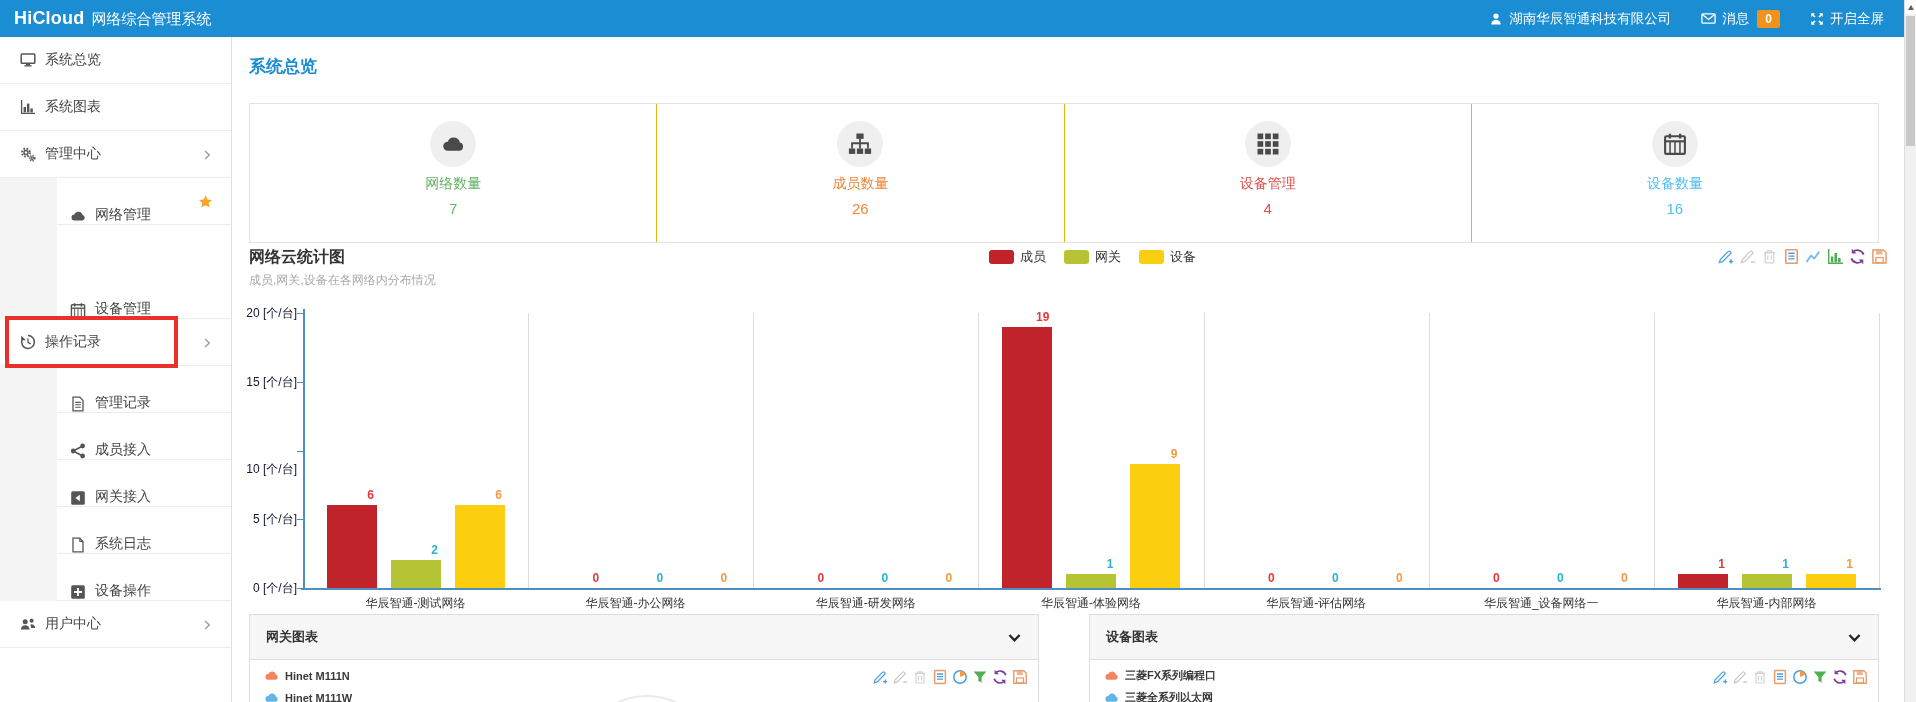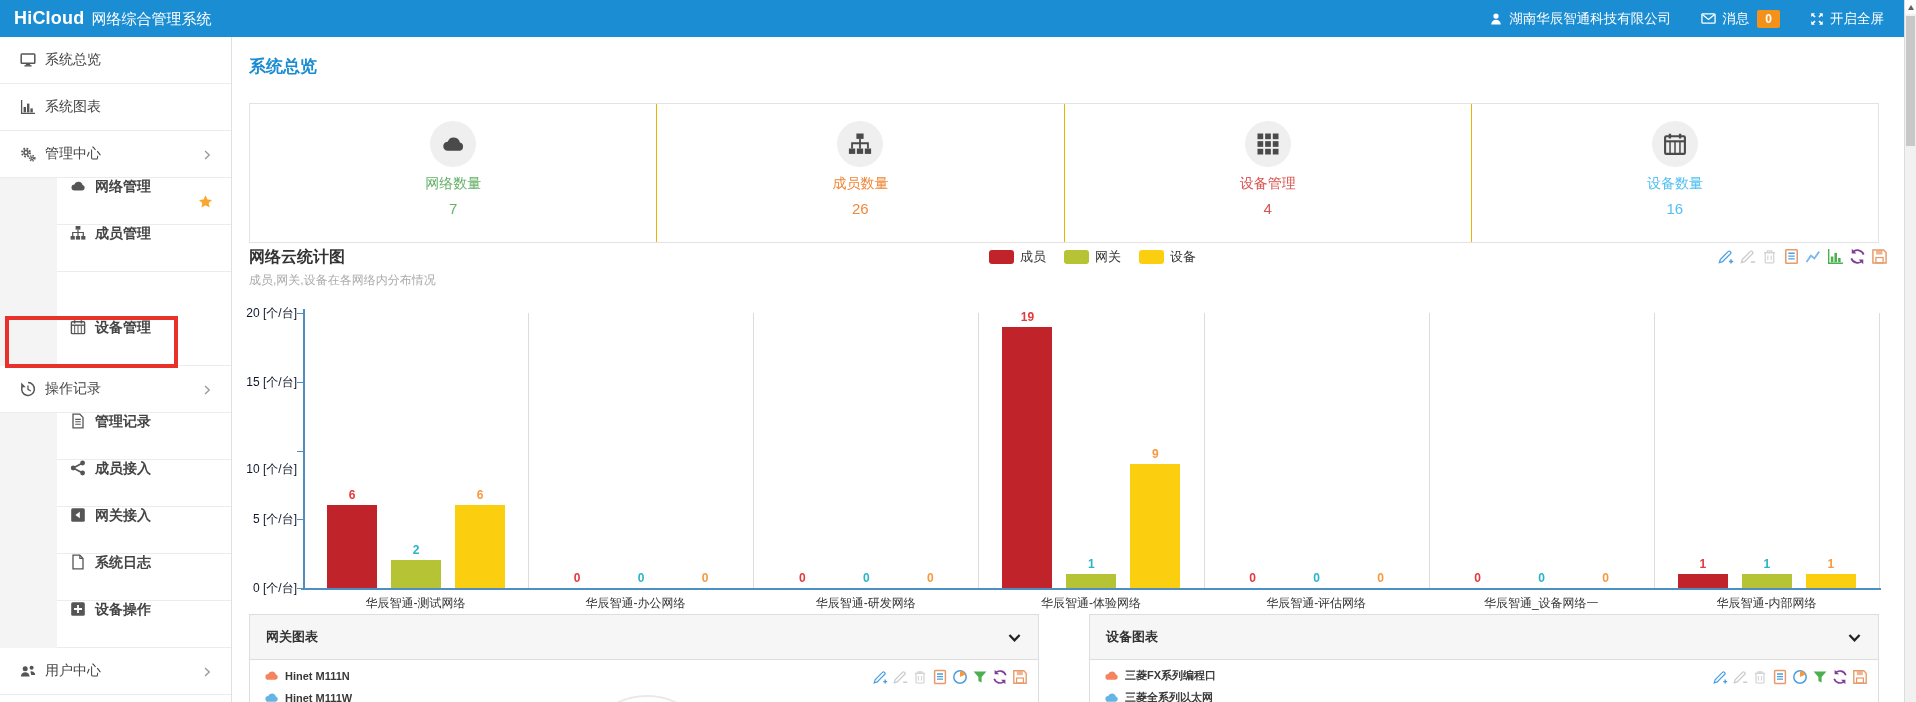--- a/index.html
+++ b/index.html
@@ -13,21 +13,21 @@
   #brand .rest{font-size:15px;}
   #nav-right{display:flex;align-items:center;gap:30px;font-size:13.5px;}
   .nav-item{display:flex;align-items:center;gap:6px;cursor:pointer;}
   .badge{background:#f39119;color:#fff;font-weight:bold;font-size:12px;padding:2px 8px;border-radius:2px;margin-left:2px;}
   
   #sidebar{position:absolute;left:0;top:37px;width:232px;height:665px;background:#fff;
            border-right:1px solid #e0e0e0;box-sizing:border-box;}
   .srow{height:47px;display:flex;align-items:stretch;position:relative;font-size:14px;color:#454545;}
   .srow .full{flex:1;display:flex;align-items:center;padding-left:20px;border-bottom:1px solid #ececec;}
   .srow .indent{width:57px;background:#f4f4f4;flex:none;}
-  .srow .content{flex:1;display:flex;align-items:flex-start;padding-left:13px;border-bottom:1px solid #ececec;font-weight:bold;}
+  .srow .content{flex:1;display:flex;align-items:flex-end;padding-left:13px;border-bottom:1px solid #ececec;}
   .srow .lbl{margin-left:9px;}
   .srow .right{position:absolute;right:18px;top:50%;transform:translateY(-50%);color:#9a9a9a;}
   #highlight-box{position:absolute;left:5px;top:279px;width:173px;height:52px;border:4px solid #e8312a;
                  box-sizing:border-box;z-index:6;pointer-events:none;}
   
   #main{position:absolute;left:233px;top:37px;width:1671px;height:665px;background:#fff;overflow:hidden;}
   #page-title{position:absolute;left:16px;top:18px;font-size:17px;font-weight:bold;color:#1a8cd1;}
   #stats-card{position:absolute;left:16px;top:66px;width:1630px;height:140px;border:1px solid #e3e3e3;
               box-sizing:border-box;display:flex;background:#fff;}
   .stat{flex:1;text-align:center;}
@@ -43,21 +43,21 @@
   .legend-swatch{width:25px;height:14px;border-radius:3px;}
   .legend-label{font-size:13px;color:#333;}
   #chart-toolbox{position:absolute;left:1484px;top:211px;display:flex;gap:5px;align-items:center;}
   .tool{width:17px;height:17px;cursor:pointer;}
   
   .axisline{position:absolute;background:#4d8fc0;}
   .gridline{position:absolute;width:1px;background:#dcdcdc;}
   .ytick-label{position:absolute;left:0;width:64px;text-align:right;font-size:12px;color:#0f172a;}
   .ytick-mark{position:absolute;width:6px;height:1px;background:#4d8fc0;}
   .bar{position:absolute;width:50px;}
-  .bar-label{position:absolute;width:44px;text-align:center;font-size:12px;font-weight:bold;}
+  .bar-label{position:absolute;width:44px;text-align:right;font-size:12px;font-weight:bold;}
   .cat-label{position:absolute;top:558px;text-align:center;font-size:12px;color:#333;}
   
   .panel{position:absolute;top:577px;width:790px;height:300px;background:#fff;border:1px solid #ddd;box-sizing:border-box;}
   .panel-header{height:44px;background:#f6f6f6;border-bottom:1px solid #ddd;display:flex;align-items:center;
                 justify-content:space-between;padding:0 16px;cursor:pointer;}
   .panel-title{font-size:13px;color:#333;font-weight:bold;}
   .panel-body{position:relative;height:200px;}
   .pitem{position:absolute;left:14px;display:flex;align-items:center;gap:6px;font-size:11px;font-weight:bold;color:#3a3a3a;cursor:pointer;}
   .panel-toolbox{position:absolute;right:10px;top:9px;display:flex;gap:4px;align-items:center;}
   .pie-hint{position:absolute;left:330px;top:35px;width:130px;height:130px;border-radius:50%;border:2px solid #e9e9e9;}
@@ -161,35 +161,20 @@
               <path d="M4.5 12.5 A3 3 0 0 1 4.5 6.5 A4.2 4.2 0 0 1 12.6 7 A2.8 2.8 0 0 1 12.2 12.5 Z" fill="currentColor"></path>
             </svg>
           </span>
           <span class="lbl">网络管理</span>
         </div>
         <span class="ic right" style="height: 15px; width: 15px; color: rgb(248, 167, 44); position: absolute;">
           <svg viewBox="0 0 16 16">
             <path d="M8 0.8l2.1 4.4 4.9.6-3.6 3.3 1 4.8L8 11.5l-4.4 2.4 1-4.8L1 5.8l4.9-.6z" fill="currentColor"></path>
           </svg>
         </span>
-      </div>
-      <div class="srow">
-        <div class="indent"></div>
-        <div class="content">
-          <span class="ic" style="height: 16px; width: 16px; color: rgb(85, 85, 85);">
-            <svg viewBox="0 0 16 16">
-              <rect x="5.6" y="1" width="4.8" height="3.6" fill="currentColor"></rect>
-              <rect x="0.6" y="11" width="4.2" height="3.6" fill="currentColor"></rect>
-              <rect x="5.9" y="11" width="4.2" height="3.6" fill="currentColor"></rect>
-              <rect x="11.2" y="11" width="4.2" height="3.6" fill="currentColor"></rect>
-              <path d="M8 4.5v3M2.7 11V7.5h10.6V11M8 7.5V11" stroke="currentColor" stroke-width="1.2" fill="none"></path>
-            </svg>
-          </span>
-          <span class="lbl">成员管理</span>
-        </div>
       </div>
       <div class="srow">
         <div class="indent"></div>
       </div>
       <div class="srow">
         <div class="indent"></div>
         <div class="content">
           <span class="ic" style="height: 16px; width: 16px; color: rgb(85, 85, 85);">
             <svg viewBox="0 0 16 16">
               <rect x="1.4" y="2.8" width="13.2" height="11.8" rx="0.8" fill="none" stroke="currentColor" stroke-width="1.4"></rect>

